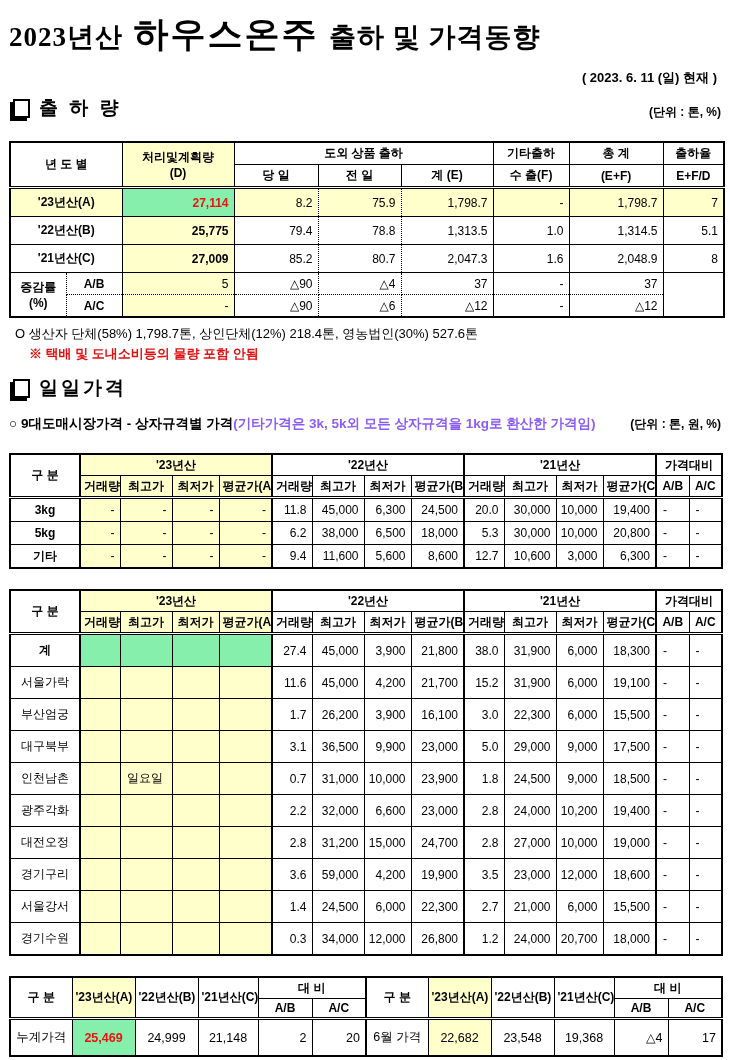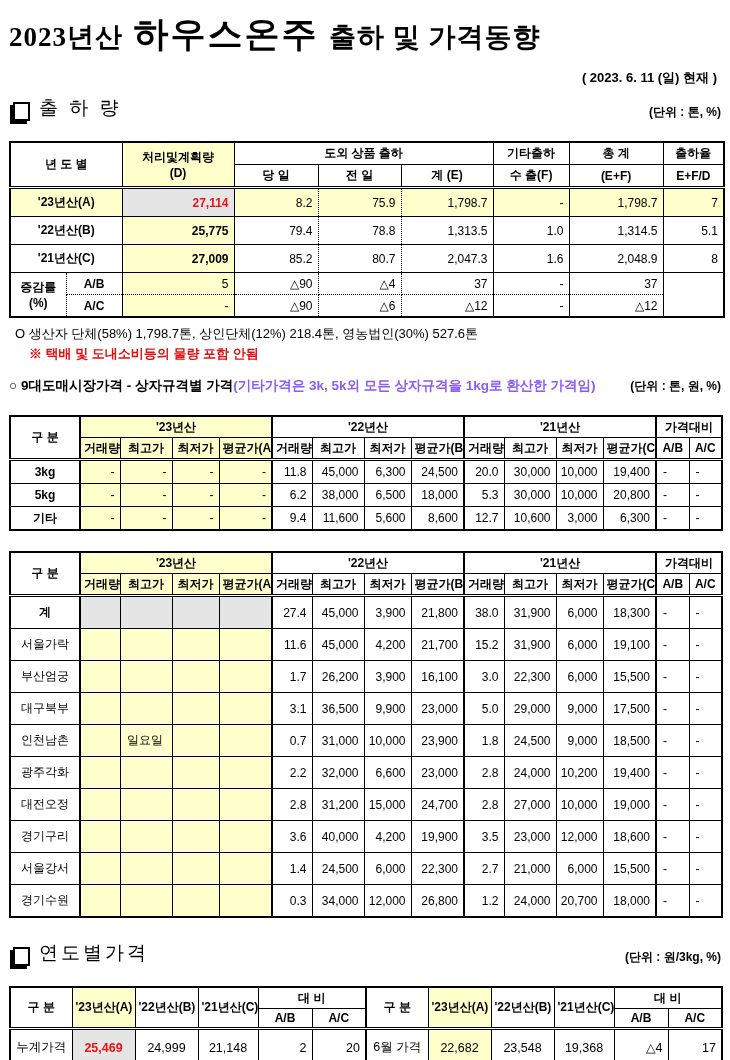--- a/index.html
+++ b/index.html
@@ -8,37 +8,37 @@
 
   
   .title-line{text-align:left;margin-top:6px;line-height:40px;}
   .title-pre,.title-suf{font-family:"Liberation Serif",serif;font-size:27px;font-weight:700;letter-spacing:1px;}
   .title-main{font-family:"Liberation Sans",sans-serif;font-size:35px;font-weight:800;letter-spacing:2px;padding:0 6px;}
   .url-line{text-align:center;font-family:"Liberation Serif",serif;font-size:15px;margin-top:0px;}
   .date-line{text-align:right;font-size:13px;font-weight:600;margin-top:8px;padding-right:4px;}
 
   
   .sec-row{display:flex;justify-content:space-between;align-items:flex-end;margin-top:8px;}
-  .sec-title{display:flex;align-items:flex-end;gap:9px;font-size:19px;font-weight:400;letter-spacing:3px;}
+  .sec-title{display:flex;align-items:center;gap:9px;font-size:19px;font-weight:700;letter-spacing:3px;}
   .sq-icon{display:inline-block;width:13px;height:15px;background:#fff;border:2px solid #000;
            box-shadow:-3px 3px 0 0 #000;margin-left:4px;}
   .unit{font-size:12px;font-weight:600;}
 
   .sub-row{display:flex;justify-content:space-between;align-items:flex-end;margin-top:14px;margin-bottom:4px;}
   .sub-title{font-size:13.5px;font-weight:700;}
   .sub-note{color:#8b5cf6;}
 
   
   table{border-collapse:collapse;table-layout:fixed;width:712px;border:2px solid #000;margin-top:20px;}
   th,td{border:1px solid #000;font-size:12px;text-align:center;vertical-align:middle;
         padding:1px 3px;white-space:nowrap;overflow:hidden;}
   thead th{font-weight:700;}
   .hb{border-bottom:3px double #000;}        
   .y{background:#ffffcc;}                    
-  .lv{background:#e5e5e5;}                   
+  .lv{background:#86efac;}                   
   .rd{color:#ee1111;font-weight:700;}
   .b{font-weight:700;}
   .num{text-align:right;padding-right:5px;}
   .ctr{text-align:center;}
   .cmp{text-align:left;padding-left:6px;}
   .gl{border-left:2px solid #000;}           
 
   
   #t1 thead th{height:19px;}
   #t1 tbody td{height:25px;}
@@ -168,20 +168,26 @@
         <td class="num dL">△12</td>
         <td class="num">-</td>
         <td class="num">△12</td>
       </tr>
     </tbody>
   </table>
 
   <div class="note1">O 생산자 단체(58%) 1,798.7톤,  상인단체(12%) 218.4톤, 영농법인(30%) 527.6톤</div>
   <div class="note2">※ 택배 및 도내소비등의 물량 포함 안됨</div>
 
+  <div class="sec-row" style="margin-top:12px">
+    <span class="sec-title">
+      <span class="sq-icon"></span>
+      <span>일일가격</span>
+    </span>
+  </div>
 
   <div class="sub-row">
     <span class="sub-title">
       <span>○ 9대도매시장가격 - 상자규격별 가격</span><span class="sub-note">(기타가격은 3k, 5k외 모든 상자규격을 1kg로 환산한 가격임)</span>
     </span>
     <span class="unit">(단위 : 톤,  원, %)</span>
   </div>
 
   <table id="t2" class="price-tbl">
     <colgroup>
@@ -445,21 +451,21 @@
           <td class="cmp gl">-</td>
           <td class="cmp">-</td>
         </tr>
         <tr>
           <td class="lbl">경기구리</td>
           <td class="y num gl"></td>
           <td class="y num"></td>
           <td class="y num"></td>
           <td class="y num"></td>
           <td class="num gl">3.6</td>
-          <td class="num">40,000</td>
+          <td class="num">59,000</td>
           <td class="num">4,200</td>
           <td class="num">19,900</td>
           <td class="num gl">3.5</td>
           <td class="num">23,000</td>
           <td class="num">12,000</td>
           <td class="num">18,600</td>
           <td class="cmp gl">-</td>
           <td class="cmp">-</td>
         </tr>
         <tr>
@@ -492,27 +498,20 @@
           <td class="num gl">1.2</td>
           <td class="num">24,000</td>
           <td class="num">20,700</td>
           <td class="num">18,000</td>
           <td class="cmp gl">-</td>
           <td class="cmp">-</td>
         </tr>
       </tbody>
   </table>
 
-  <div class="sec-row" style="margin-top:22px">
-    <span class="sec-title">
-      <span class="sq-icon"></span>
-      <span>연도별가격</span>
-    </span>
-    <span class="unit">(단위 : 원/3kg, %)</span>
-  </div>
 
   <table id="t4">
     <colgroup>
         <col style="width:62px">
         <col style="width:63px">
         <col style="width:63px">
         <col style="width:60px">
         <col style="width:54px">
         <col style="width:54px">
         <col style="width:62px">

